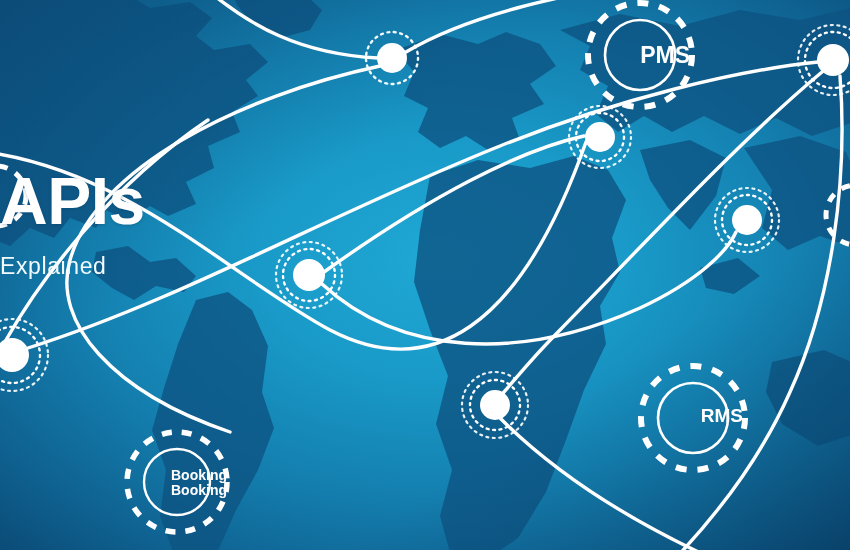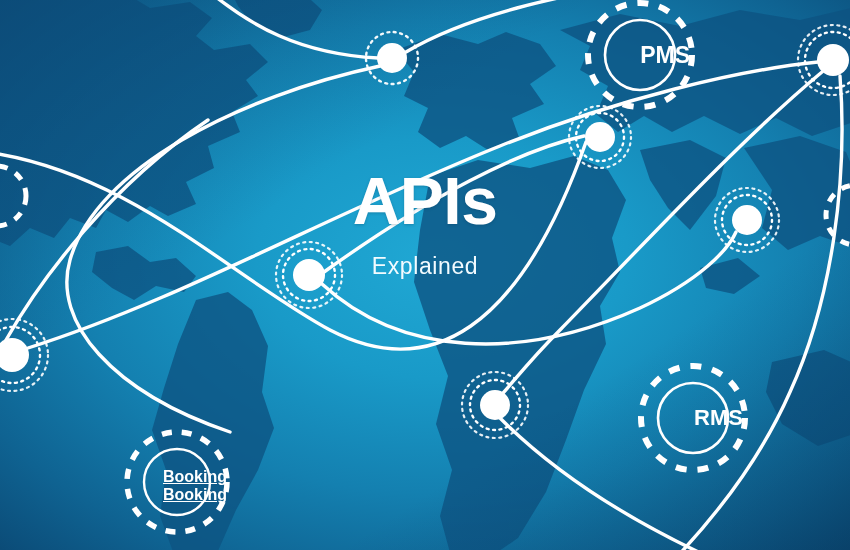--- a/index.html
+++ b/index.html
@@ -22,21 +22,21 @@
     top: 0;
     width: 850px;
     height: 550px;
     display: block;
   }
   #title-block {
     position: absolute;
     left: 0;
     top: 168px;
     width: 850px;
-    text-align: center;
+    text-align: left;
     pointer-events: none;
   }
   #title-main {
     font-size: 66px;
     font-weight: bold;
     color: #ffffff;
     letter-spacing: -0.5px;
     line-height: 1.0;
     margin: 0;
     text-shadow: 0 1px 3px rgba(4,45,72,0.25);
@@ -49,22 +49,22 @@
     margin-top: 19px;
   }
   .node-label {
     position: absolute;
     color: #ffffff;
     text-align: right;
     pointer-events: none;
     line-height: 1.1;
   }
   .label-pms  { font-size: 23px; font-weight: bold; }
-  .label-rms  { font-size: 22px; font-weight: bold; }
-  .label-be   { font-size: 16px; font-weight: bold; text-decoration: underline; }
+  .label-rms  { font-size: 19px; font-weight: bold; }
+  .label-be   { font-size: 14px; font-weight: bold; }
 </style>
 </head>
 <body>
 
 <div id="stage">
 
   <svg class="layer" viewBox="0 0 850 550" preserveAspectRatio="none">
     <defs>
       <radialGradient id="oceanGrad" cx="52%" cy="47%" r="78%">
         <stop offset="0%" stop-color="#20a8d4"></stop>

